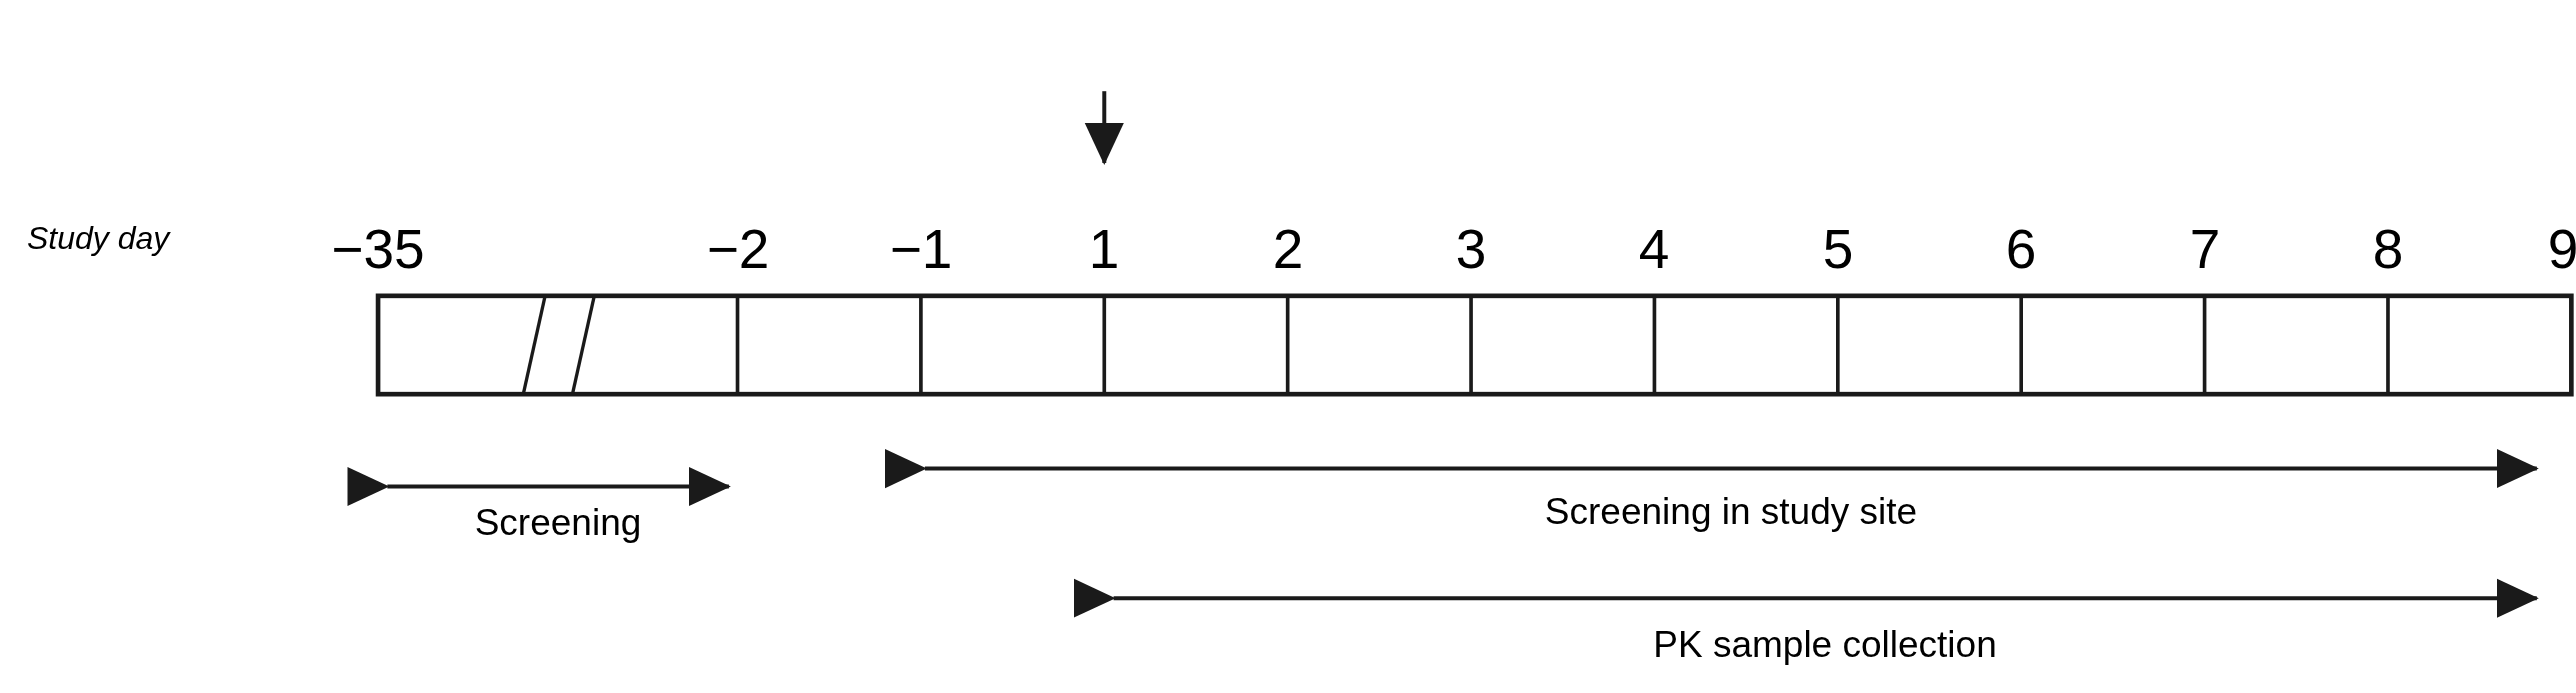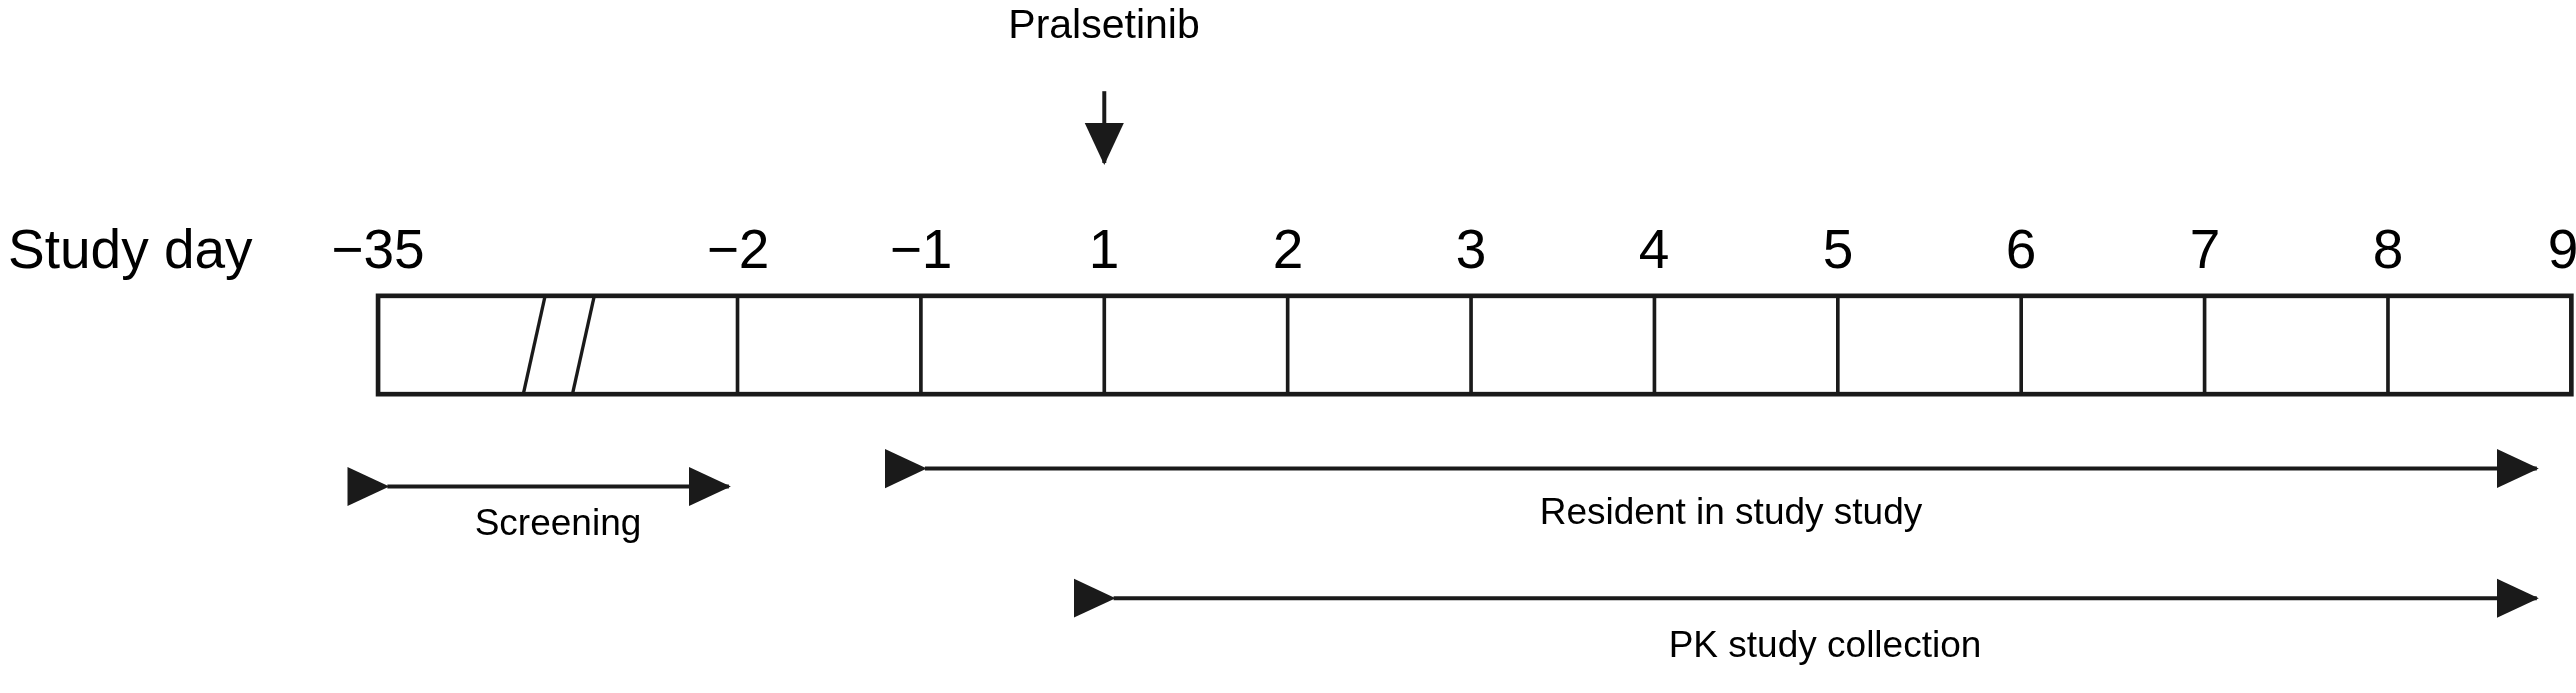--- a/index.html
+++ b/index.html
@@ -27,23 +27,24 @@
   }
   .lbl {
     position: absolute;
     white-space: nowrap;
     font-family: "Liberation Sans", sans-serif;
     color: #000000;
     line-height: 1;
   }
   
   #study-day-label {
-    left: 8px;
+    left: 27px;
     top: 222px;
-    font-size: 55px;
+    font-size: 32px;
+    font-style: italic;
   }
   
   .day-tick {
     font-size: 55px;
     top: 222px;
     transform: translateX(-50%);
     text-align: center;
   }
   
   #drug-label {
@@ -103,35 +104,34 @@
 
     <line x1="583" y1="732" x2="1097" y2="732" stroke="#1a1a1a" stroke-width="6" marker-start="url(#ah-left)" marker-end="url(#ah-right)"></line>
 
     <line x1="1392" y1="705" x2="3818" y2="705" stroke="#1a1a1a" stroke-width="6" marker-start="url(#ah-left)" marker-end="url(#ah-right)"></line>
 
     <line x1="1676" y1="900" x2="3818" y2="900" stroke="#1a1a1a" stroke-width="6" marker-start="url(#ah-left)" marker-end="url(#ah-right)"></line>
   </svg>
 
   <div class="lbl" id="study-day-label">Study day</div>
 
-  <div class="lbl" id="drug-label" style="left:1104px;">Pralsetinib</div>
 
   <div class="lbl day-tick" style="left:378px;">−35</div>
   <div class="lbl day-tick" style="left:738px;">−2</div>
   <div class="lbl day-tick" style="left:921px;">−1</div>
   <div class="lbl day-tick" style="left:1104px;">1</div>
   <div class="lbl day-tick" style="left:1288px;">2</div>
   <div class="lbl day-tick" style="left:1471px;">3</div>
   <div class="lbl day-tick" style="left:1654px;">4</div>
   <div class="lbl day-tick" style="left:1838px;">5</div>
   <div class="lbl day-tick" style="left:2021px;">6</div>
   <div class="lbl day-tick" style="left:2205px;">7</div>
   <div class="lbl day-tick" style="left:2388px;">8</div>
   <div class="lbl day-tick" style="left:2563px;">9</div>
 
   <div class="lbl span-caption" id="screening-caption" style="left:558px;">Screening</div>
 
-  <div class="lbl span-caption" id="resident-caption" style="left:1731px;">Resident in study study</div>
+  <div class="lbl span-caption" id="resident-caption" style="left:1731px;">Screening in study site</div>
 
-  <div class="lbl span-caption" id="pk-caption" style="left:1825px;">PK study collection</div>
+  <div class="lbl span-caption" id="pk-caption" style="left:1825px;">PK sample collection</div>
 
 </div>
 
 
 </body></html>

